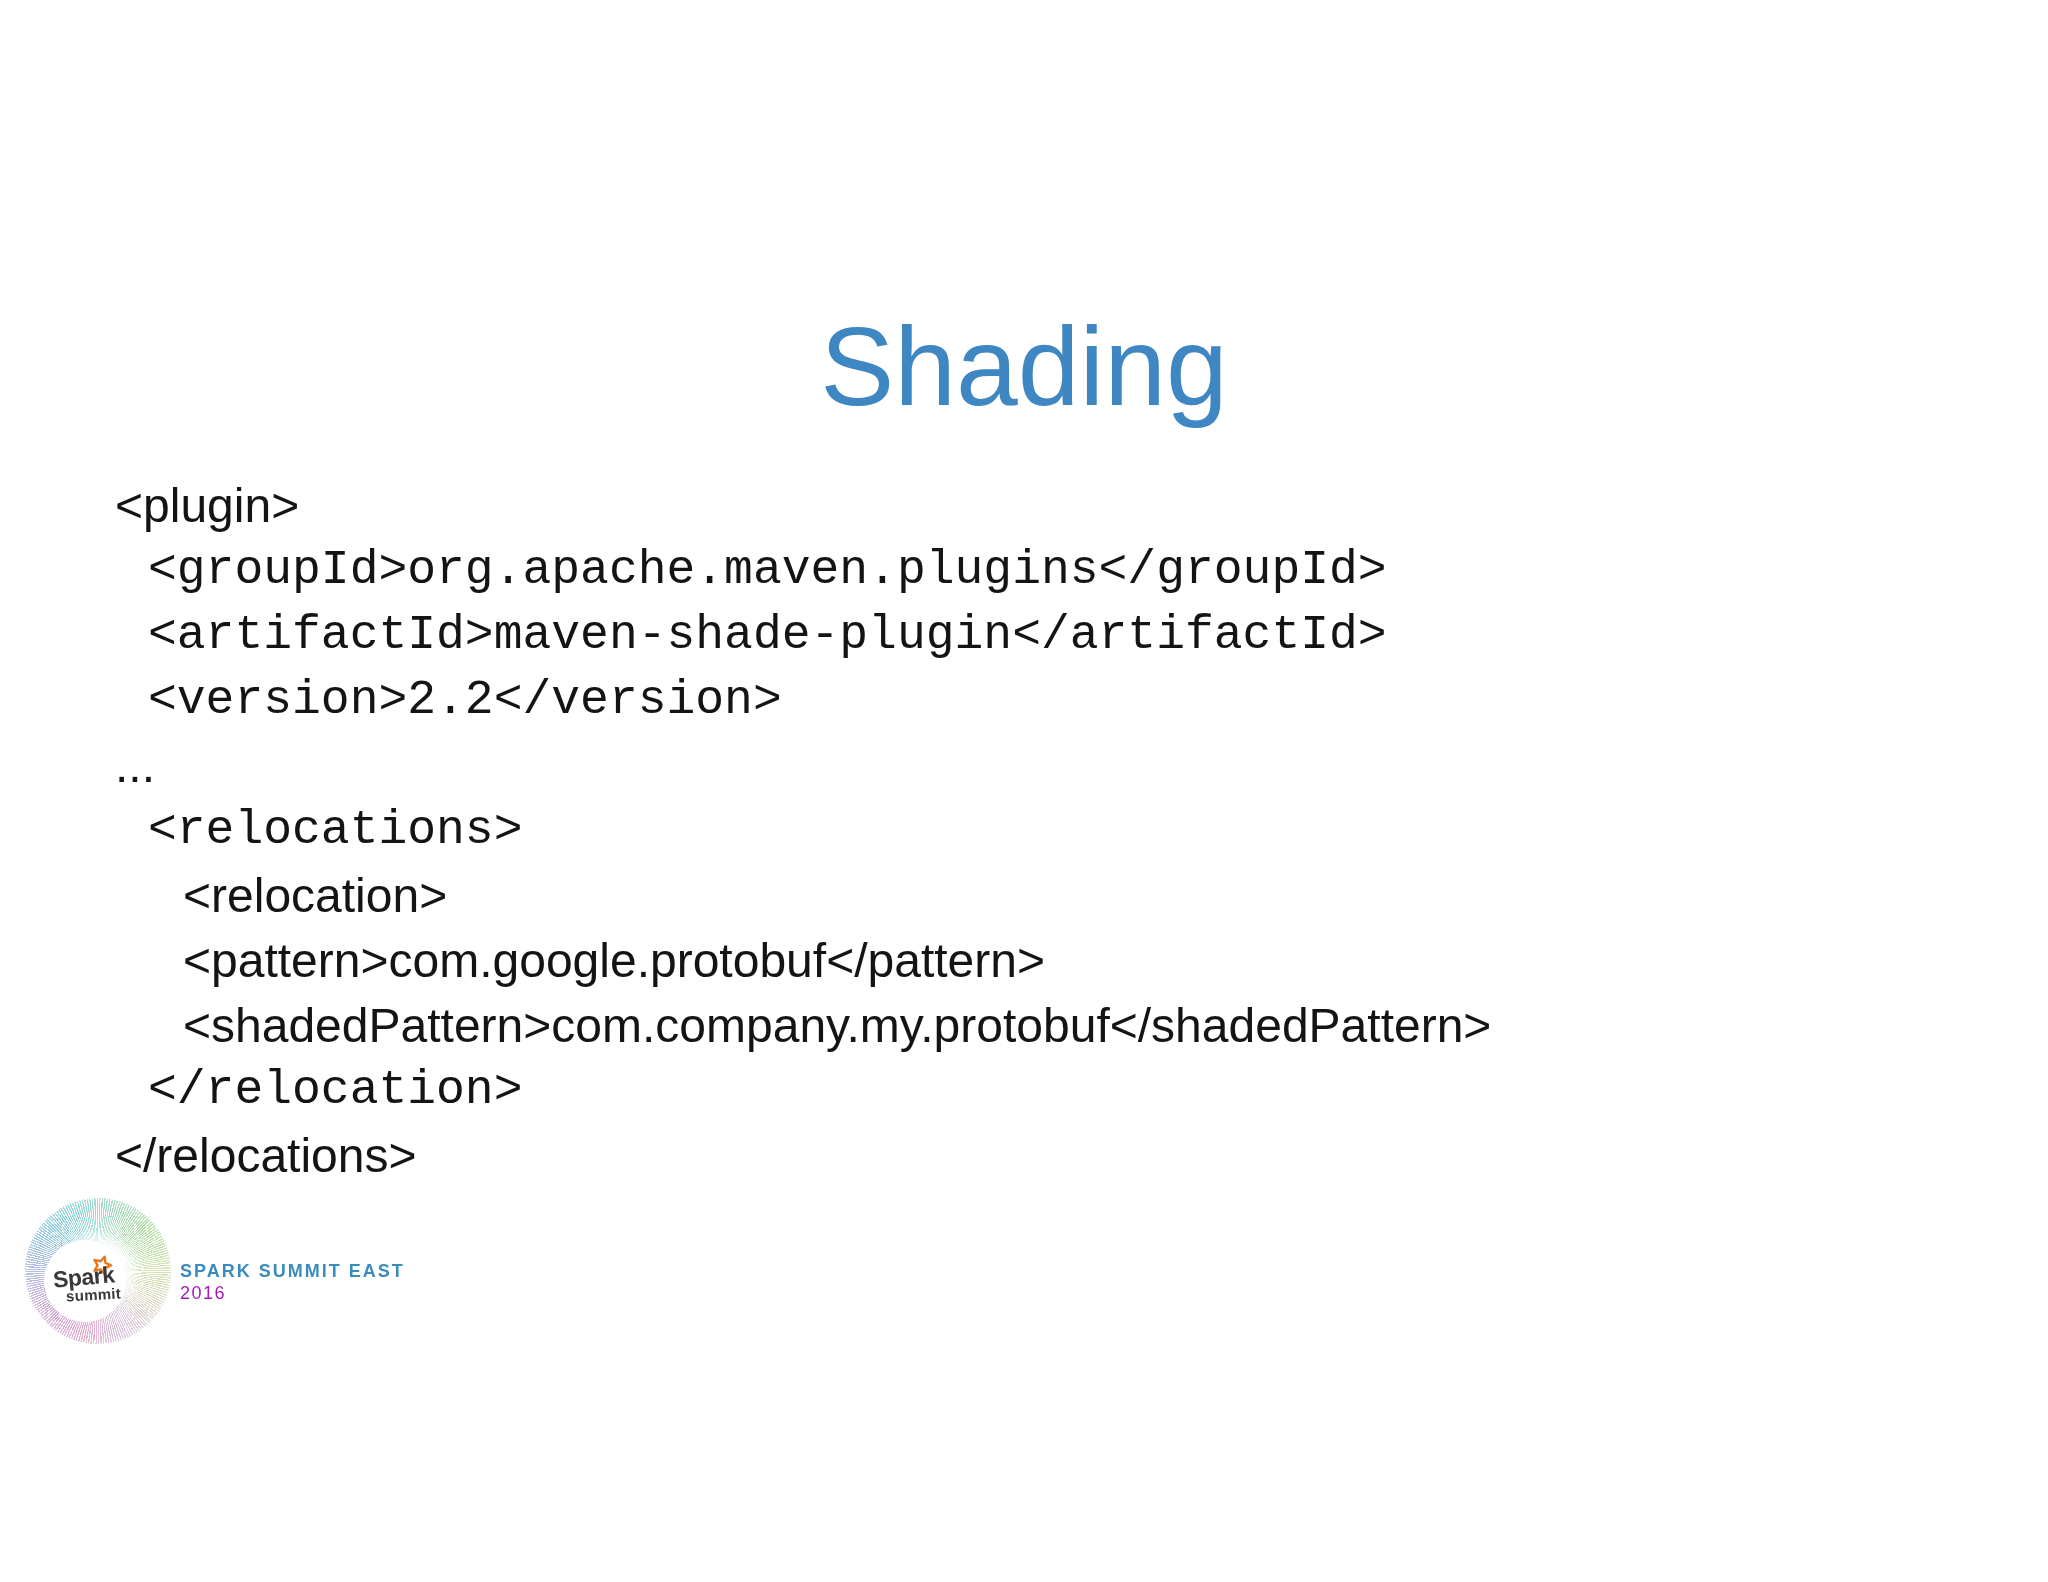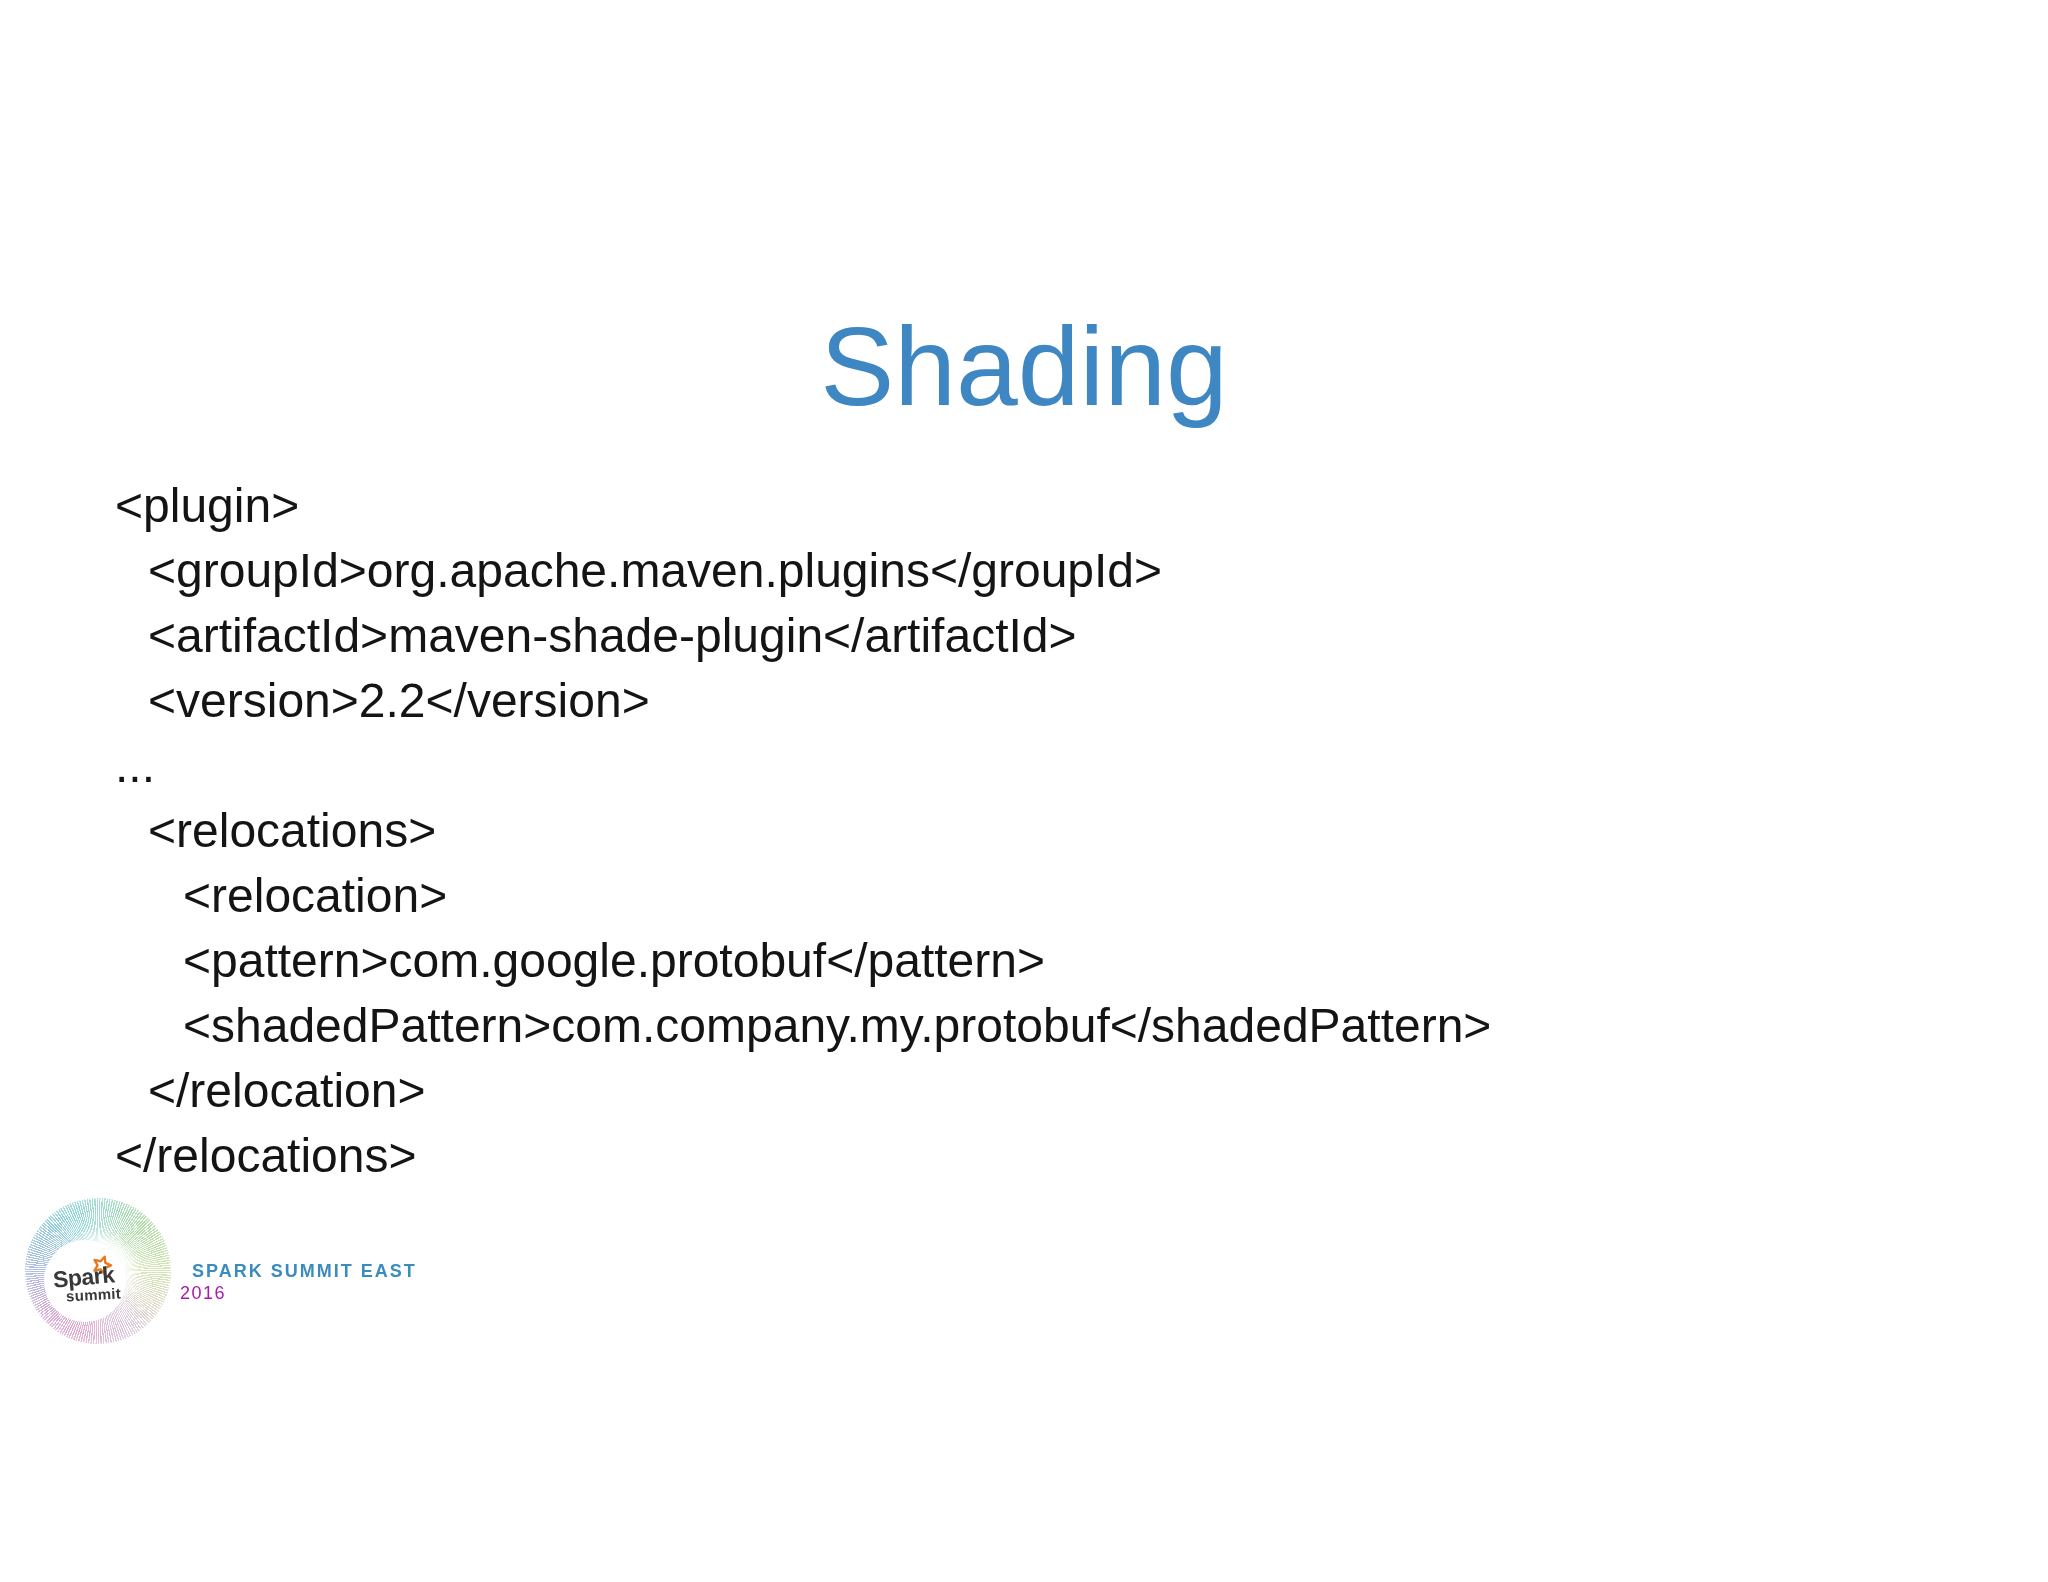--- a/index.html
+++ b/index.html
@@ -32,21 +32,21 @@
     left: 115px;
     top: 473px;
     font-size: 48px;
     line-height: 65px;
     color: #141414;
     white-space: pre;
     font-weight: 400;
   }
   .code-line { white-space: pre; }
   .indent-0 { padding-left: 0; }
-  .indent-1 { padding-left: 33px; }
+  .indent-1 { padding-left: 33px; font-family: Liberation Mono, monospace; }
   .indent-2 { padding-left: 68px; }
 
   
   .starburst {
     position: absolute;
     left: 25px;
     top: 1198px;
     width: 146px;
     height: 146px;
     border-radius: 50%;
@@ -111,21 +111,20 @@
   }
   .event-name {
     position: absolute;
     left: 180px;
     top: 1261px;
     font-size: 18px;
     line-height: 20px;
     font-weight: 700;
     letter-spacing: 2px;
     color: #3a8bbe;
-    margin-left: 12px;
   }
   .event-year {
     position: absolute;
     left: 180px;
     top: 1284px;
     font-size: 18px;
     line-height: 18px;
     font-weight: 500;
     letter-spacing: 1.5px;
     color: #a21caf;

